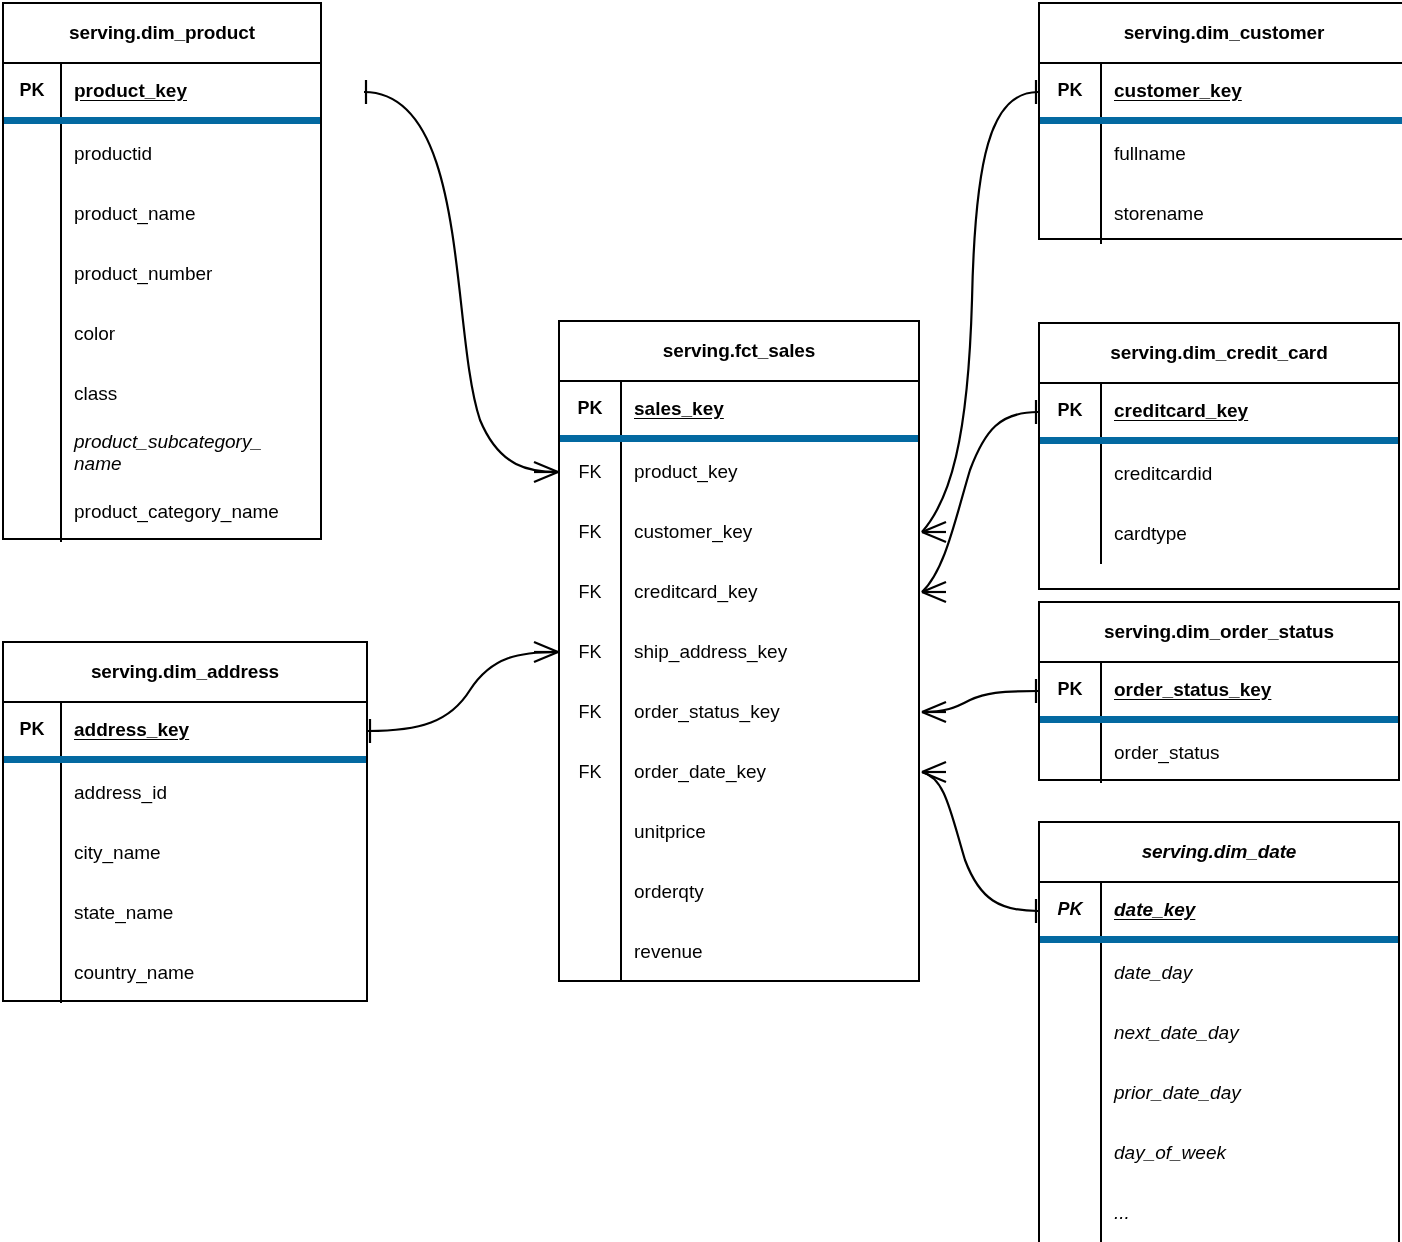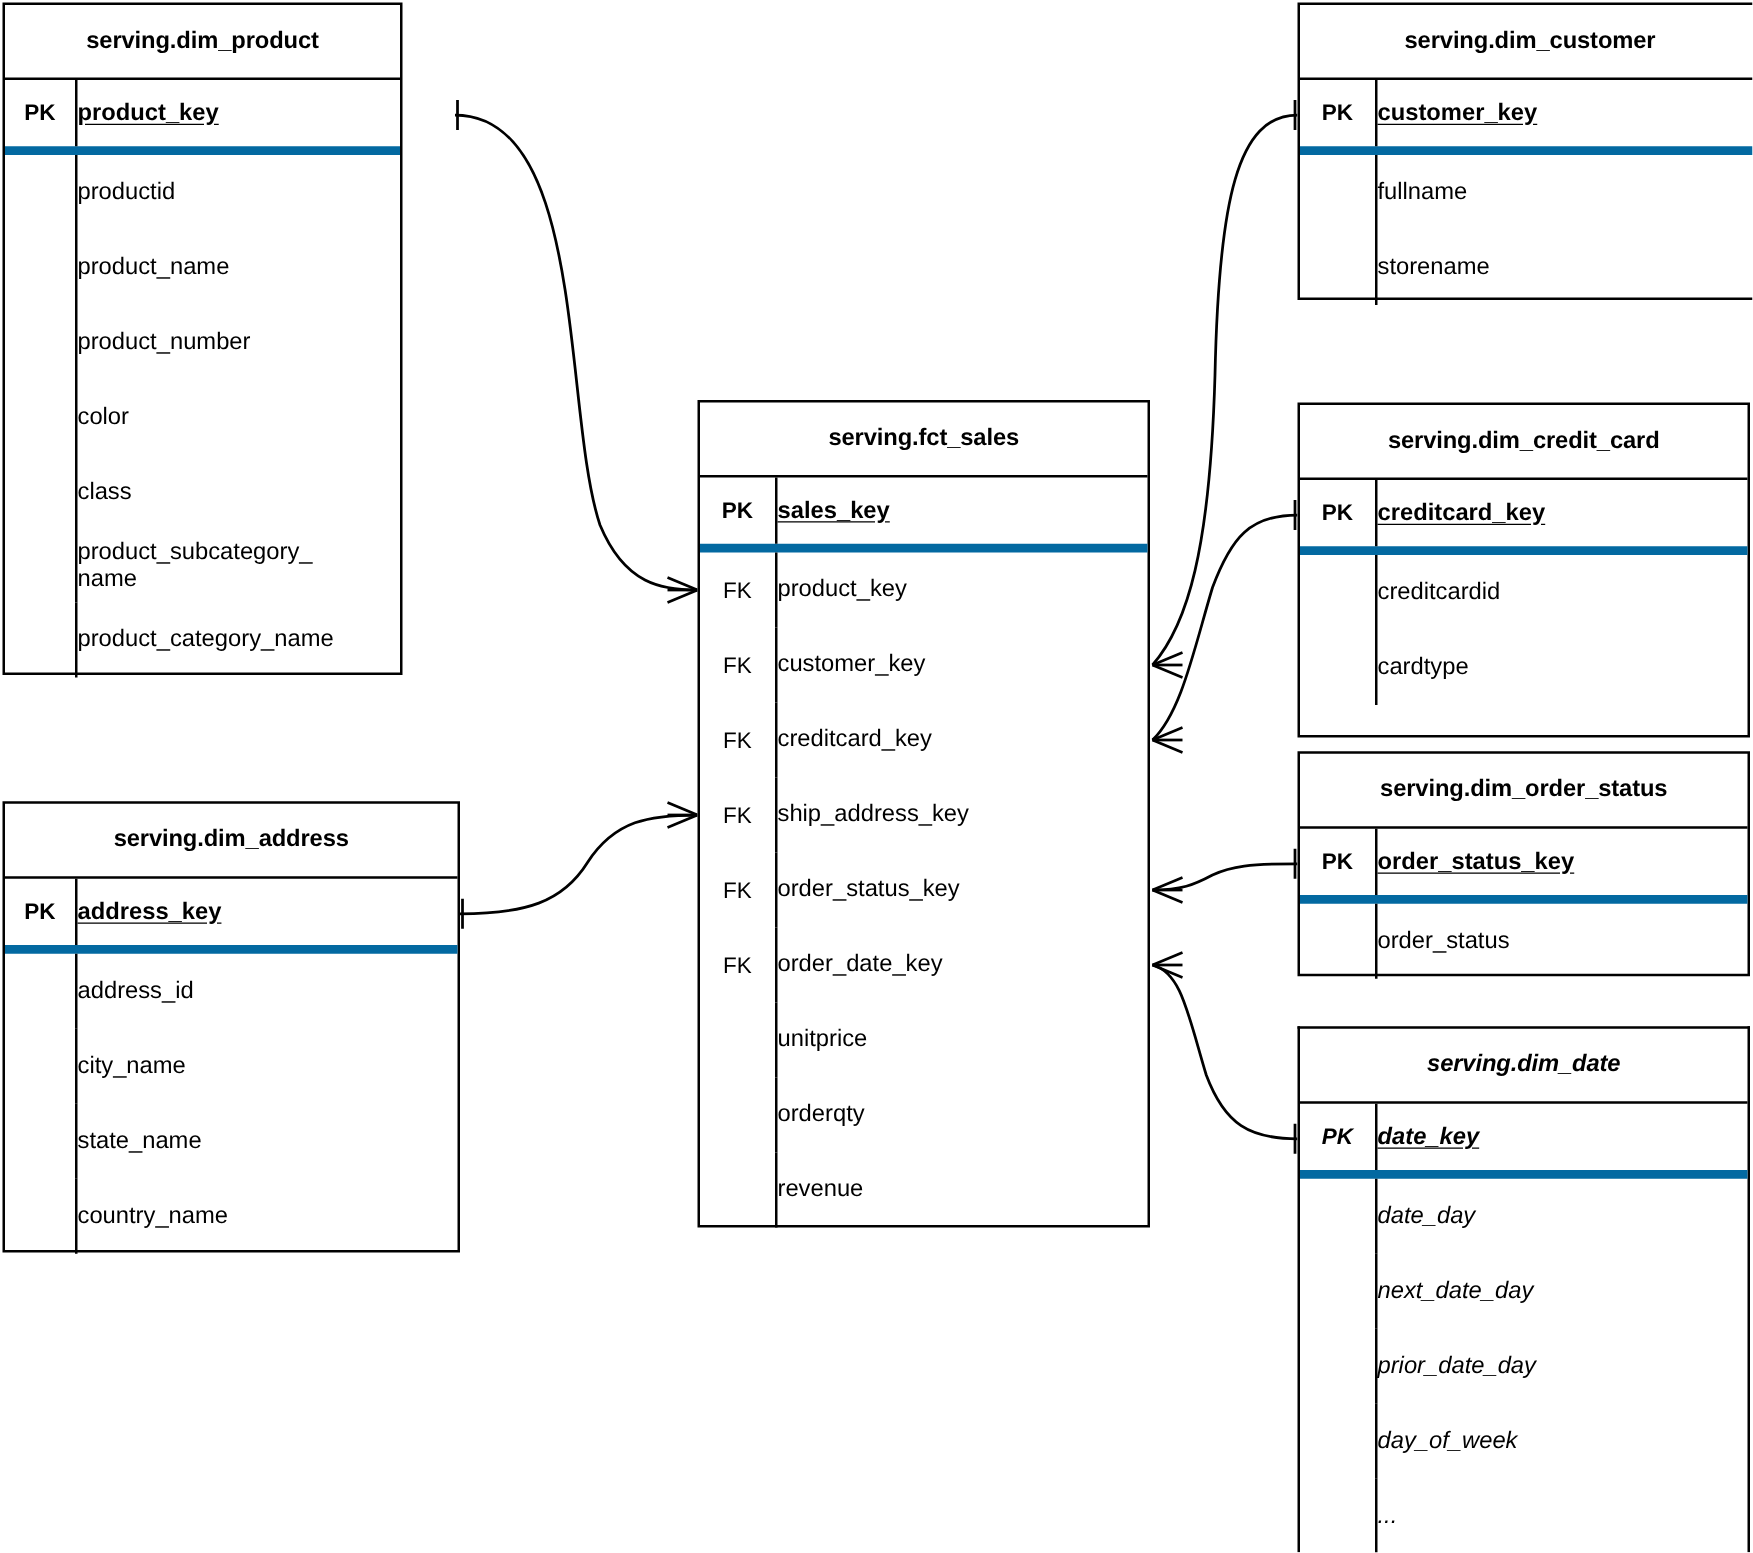--- a/index.html
+++ b/index.html
@@ -52,33 +52,34 @@
     color: #000000;
     flex: 0 0 auto;
   }
   .keycell.bold {
     font-weight: bold;
   }
   .namecell {
     box-sizing: border-box;
     display: flex;
     align-items: center;
-    padding-left: 0;
+    padding-left: 12px;
     font-size: 19px;
     color: #000000;
     flex: 1 1 auto;
     line-height: 1.15;
   }
   .namecell.pk {
     font-weight: bold;
     text-decoration: underline;
     text-underline-offset: 3px;
   }
   .namecell.wrap {
     white-space: pre-line;
+    font-style: italic;
   }
   svg.links {
     position: absolute;
     left: 0;
     top: 0;
     width: 1402px;
     height: 1242px;
     pointer-events: none;
     overflow: visible;
   }

